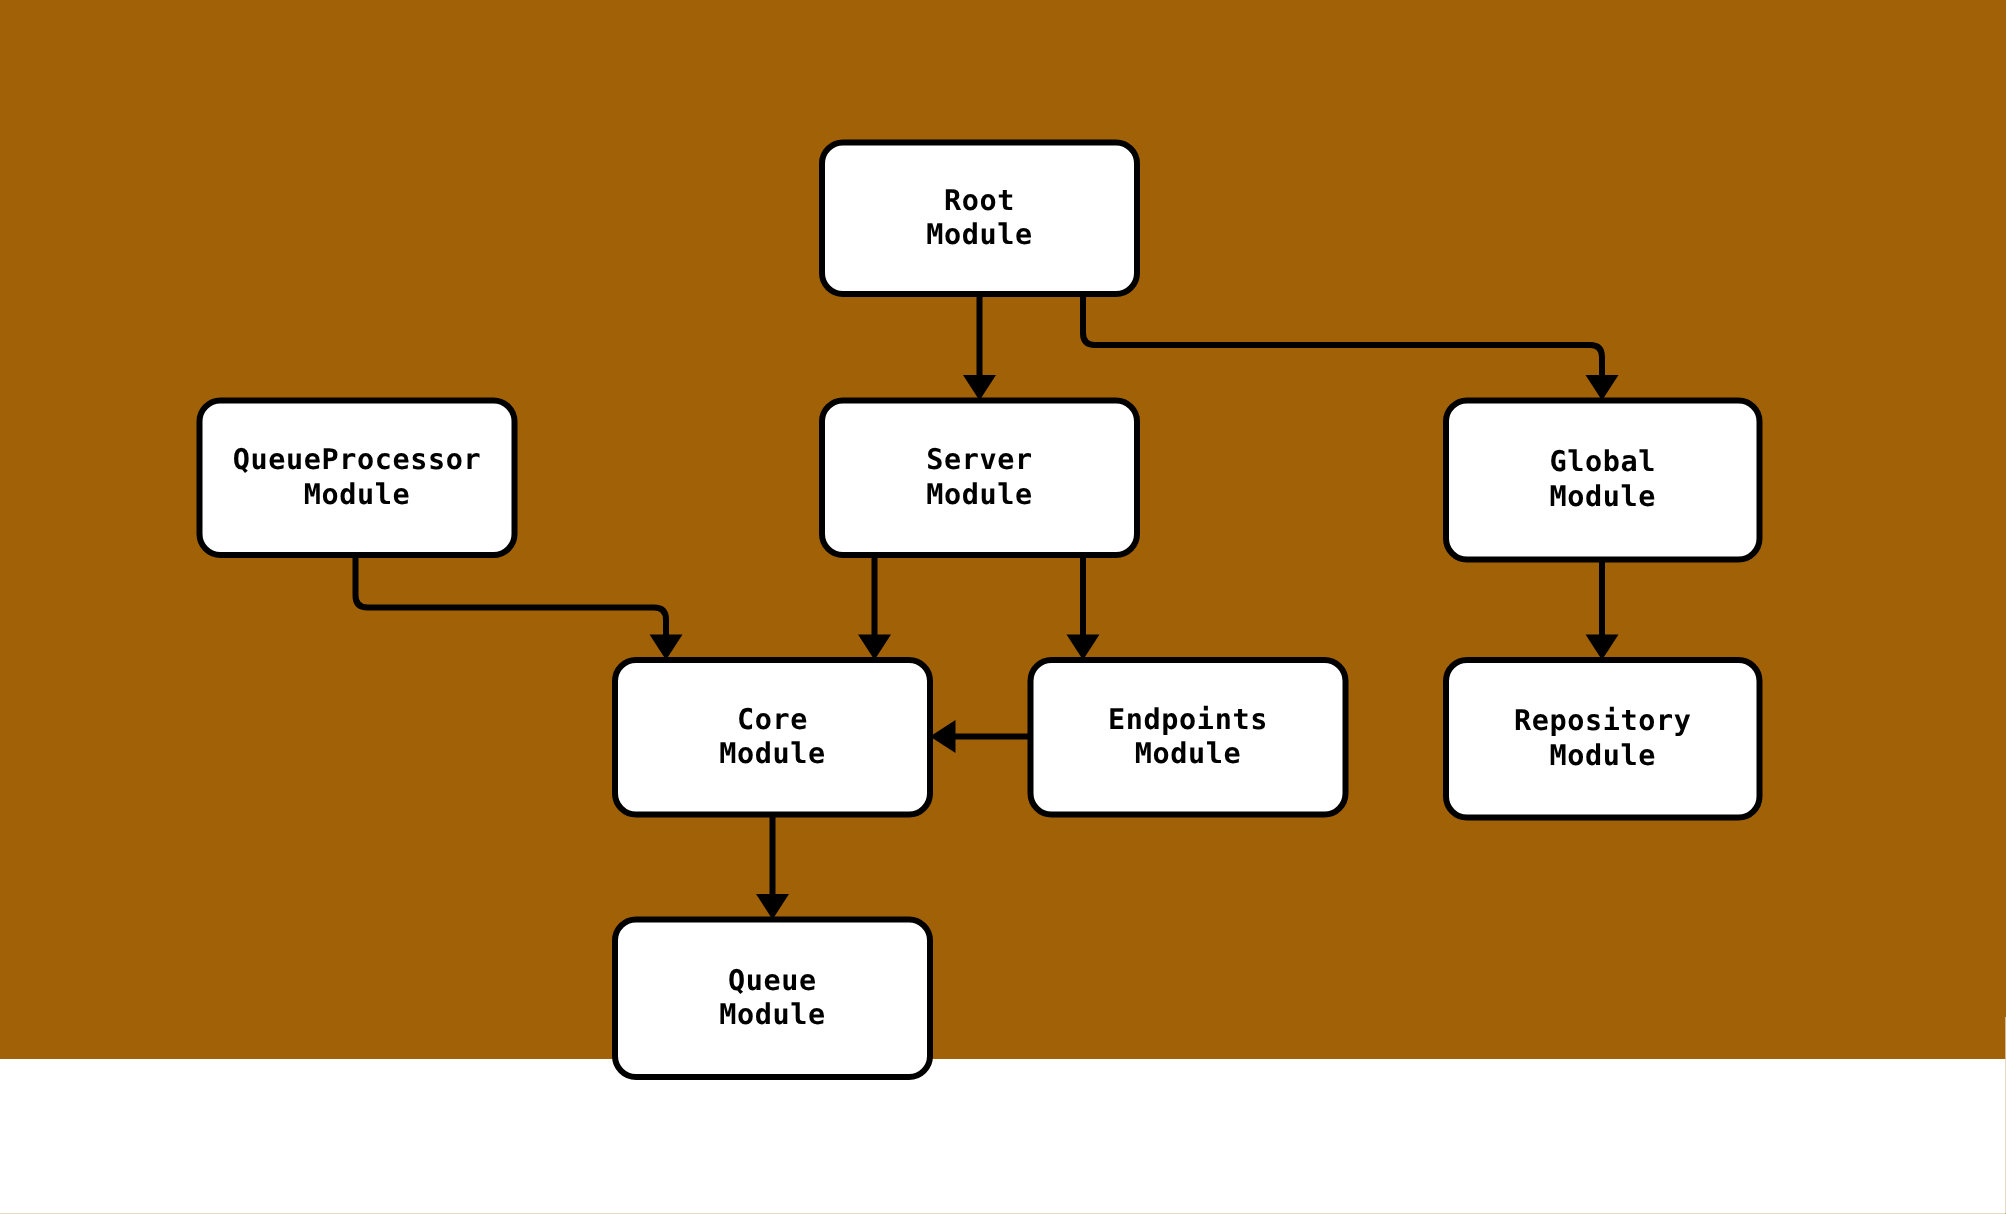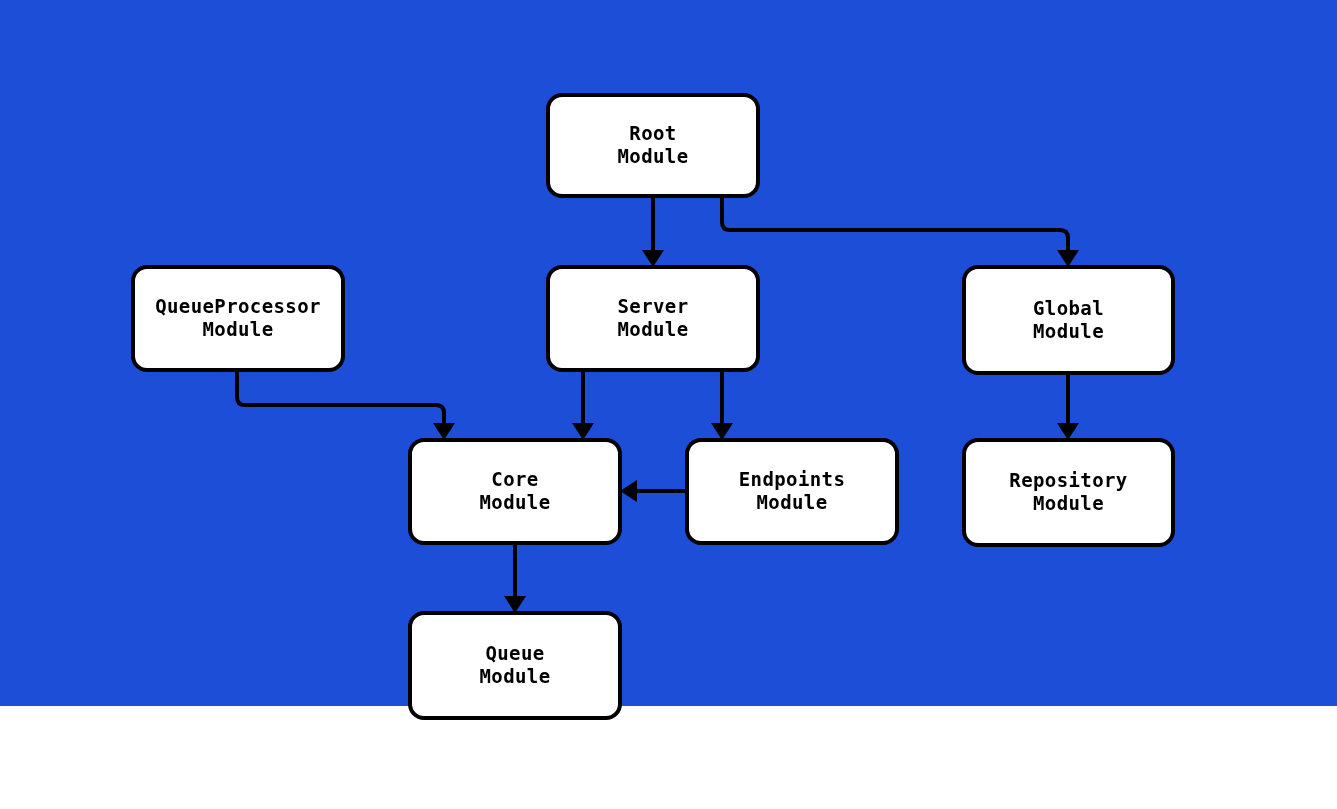--- a/index.html
+++ b/index.html
@@ -11,21 +11,21 @@
   body {
     width: 1337px;
     height: 809px;
     font-family: "DejaVu Sans Mono", "Liberation Mono", monospace;
     overflow: hidden;
   }
   #diagram-root {
     position: relative;
     width: 1337px;
     height: 706px;
-    background: #1d4ed8;
+    background: #a16207;
   }
   svg#diagram-svg {
     display: block;
     width: 1337px;
     height: 809px;
   }
   .node-box {
     fill: #ffffff;
     stroke: #000000;
     stroke-width: 4;

